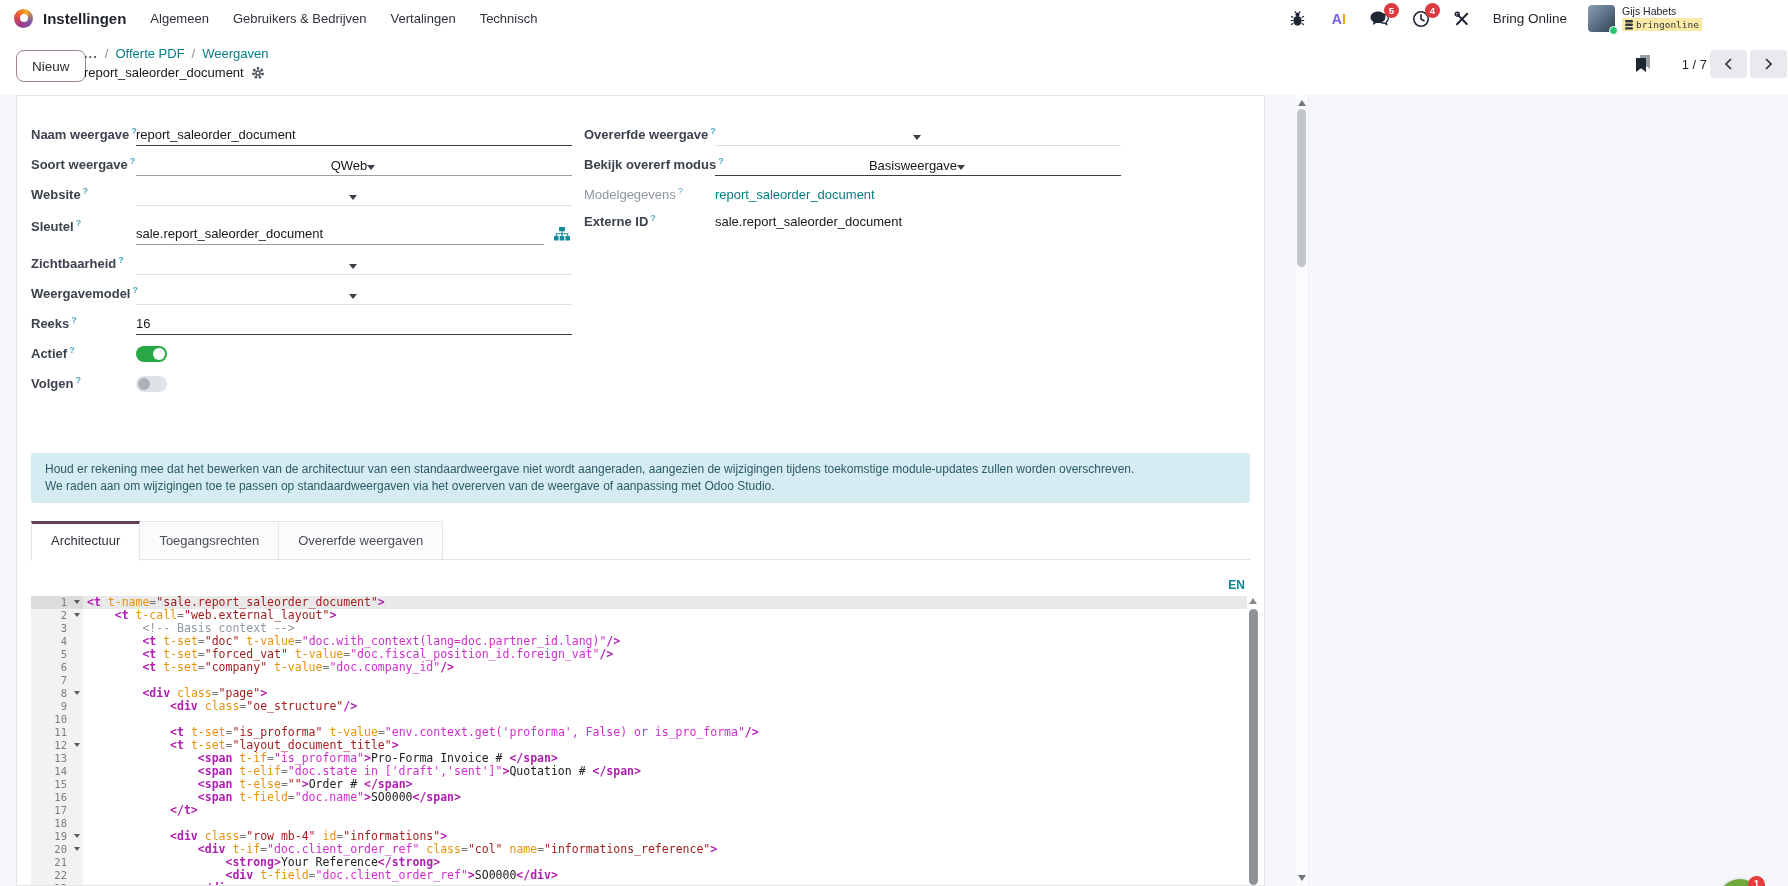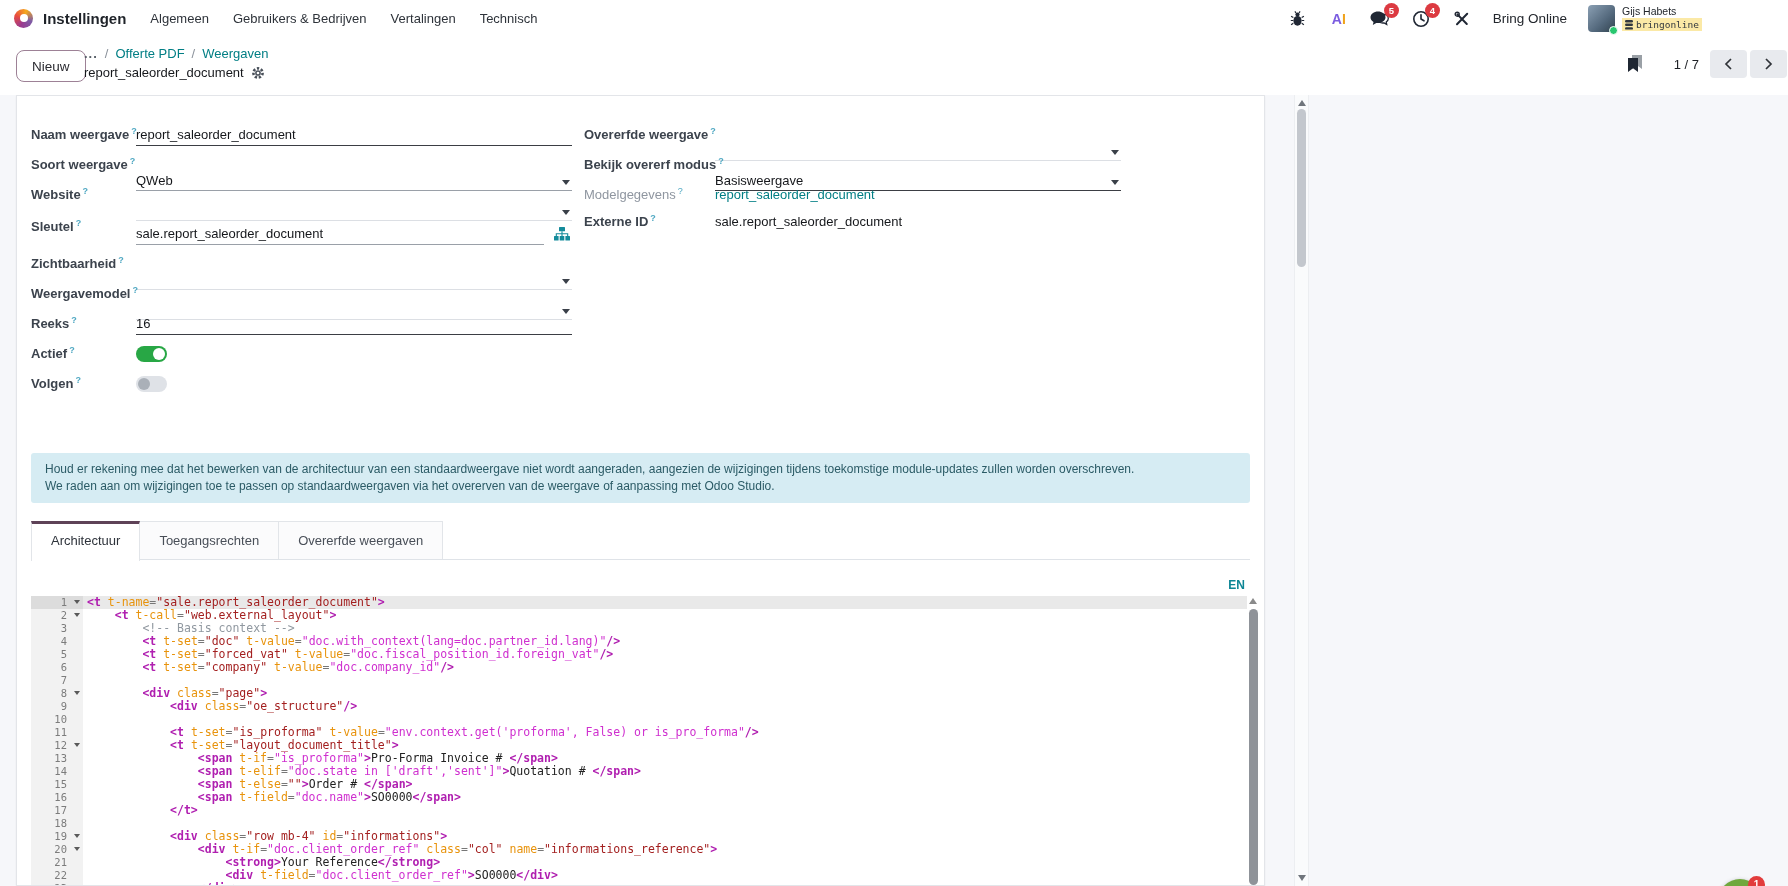--- a/index.html
+++ b/index.html
@@ -43,42 +43,42 @@
     border:1px solid #9d8196;border-radius:8px;font-family:"Liberation Sans",sans-serif;
     font-size:13.5px;font-weight:500;color:#2c2c32;cursor:pointer;}
   .bc-block{position:absolute;left:84px;top:7px;}
   .bc-row{display:flex;align-items:center;gap:7px;font-size:13px;height:18px;}
   .bc-ellipsis{color:#565d66;font-weight:700;letter-spacing:1px;cursor:pointer;}
   .bc-sep{color:#8a919a;}
   .bc-link{color:#017e84;text-decoration:none;cursor:pointer;}
   .bc-record{display:flex;align-items:center;gap:7px;margin-top:3px;font-size:13px;color:#16181c;}
   .cp-right{position:absolute;right:1px;top:13px;display:flex;align-items:center;}
   .bookmark{margin-right:30px;cursor:pointer;display:inline-flex;}
-  .pager{font-size:13px;color:#1d2025;margin-right:8px;white-space:nowrap;}
+  .pager{font-size:13px;color:#1d2025;margin-right:0;white-space:nowrap;}
   .pg-btn{width:37px;height:28px;background:#e8eaee;border:none;border-radius:4px;
     margin-left:3px;cursor:pointer;display:inline-flex;align-items:center;justify-content:center;}
 
   
   .content{position:absolute;top:95px;left:0;right:0;bottom:0;background:#f6f7fa;overflow:hidden;padding-left:23px;}
   .sheet{position:absolute;left:16px;top:0;width:1249px;bottom:0;background:#fff;
     border:1px solid #e3e5e9;box-shadow:0 1px 2px rgba(0,0,0,.05);overflow:hidden;}
 
   
   .frow{position:absolute;height:27px;}
   .col-l{left:14px;width:541px;}
   .col-r{left:567px;width:537px;}
   .flabel{position:absolute;left:0;top:4px;font-size:13px;font-weight:600;color:#3c434d;white-space:nowrap;}
   .flabel.muted{color:#8f96a0;font-weight:400;}
   .help{font-size:9px;color:#4ea7c2;margin-left:2px;cursor:pointer;}
   .fctrl{position:absolute;left:105px;right:0;top:0;height:26px;}
   .col-r .fctrl{left:131px;}
   .finput{width:100%;border:none;outline:none;background:transparent;padding:5px 0 3px;
     font-family:"Liberation Sans",sans-serif;font-size:13px;color:#15171b;}
-  .fselect{display:flex;align-items:center;justify-content:space-between;height:24px;
-    padding:4px 2px 0 0;font-size:13px;color:#15171b;cursor:pointer;margin-top:15px;}
+  .fselect{display:flex;align-items:center;justify-content:center;height:24px;
+    padding:4px 2px 0 0;font-size:13px;color:#15171b;cursor:pointer;}
   .u-dark{border-bottom:1.5px solid #3b3e44 !important;}
   .u-mid{border-bottom:1px solid #9aa0a8 !important;}
   .u-light{border-bottom:1px solid #dcdfe4 !important;}
   .caret{width:0;height:0;border-left:4px solid transparent;border-right:4px solid transparent;
     border-top:5px solid #3a4049;margin-top:3px;}
   .fctrl-icon .finput{width:calc(100% - 28px);}
   .sitemap{position:absolute;right:2px;top:6px;cursor:pointer;}
   .flink{font-size:13px;color:#017e84;text-decoration:none;cursor:pointer;display:inline-block;padding-top:5px;}
   .ftext{font-size:13px;color:#15171b;display:inline-block;padding-top:5px;}
   .toggle{position:relative;width:31px;height:16px;border-radius:9px;background:#dfe2e7;

